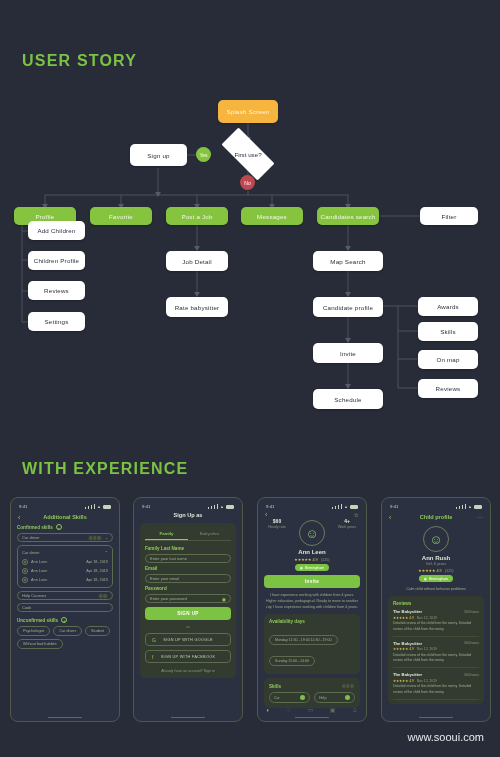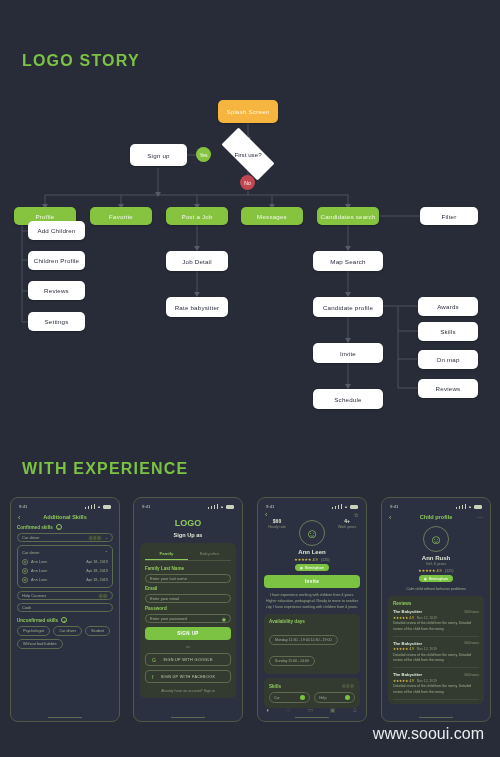--- a/index.html
+++ b/index.html
@@ -158,27 +158,27 @@
   .review{ border-bottom:.5px solid #3f4a37; padding-bottom:3px; margin-bottom:4px; }
   .rvhead{ display:flex; justify-content:space-between; align-items:center; }
   .rvname{ font-size:4.2px; color:#dfe7d6; font-weight:bold; }
   .rvhours{ font-size:3.4px; color:#8a997a; }
   .rvmeta{ font-size:3.4px; color:#e8c34a; margin:1.5px 0; }
   .rvmeta u{ color:#8a997a; text-decoration:none; margin-left:2px; }
   .rvtext{ font-size:3.4px; color:#9fae8d; line-height:1.7; }
   .scrollcard{ background:#333b31;border-radius:5px;padding:5px;height:108px;overflow:hidden; }
   #site{
     position:absolute; right:16px; bottom:14px;
-    font-size:16px; color:#e8ecef;
+    font-size:11px; color:#e8ecef;
   }
 </style>
 </head>
 <body>
 
-<div id="t1" class="section-title">LOGO STORY</div>
+<div id="t1" class="section-title">USER STORY</div>
 <div id="t2" class="section-title">WITH EXPERIENCE</div>
 
 <div id="flow">
   <svg class="lines" viewBox="0 0 500 330">
     <g stroke="#555b68" stroke-width="0.8" fill="none">
 
       <path d="M248,38 L248,55"></path>
 
       <path d="M208,70 L176,70"></path>
 
@@ -366,21 +366,20 @@
       <span class="sig">
           <i></i>
           <i></i>
           <i></i>
           <i></i>
         </span>
       <span style="font-size:4px;">▲</span>
       <span class="batt"></span>
     </span>
   </div>
-  <div class="logo">LOGO</div>
   <div class="subttl">Sign Up as</div>
   <div class="card">
     <div class="tabs">
       <div class="tab active">Family</div>
       <div class="tab">Babysitter</div>
     </div>
     <div class="lbl">Family Last Name</div>
     <div class="fieldrow">
       <span>Enter your last name</span>
     </div>

